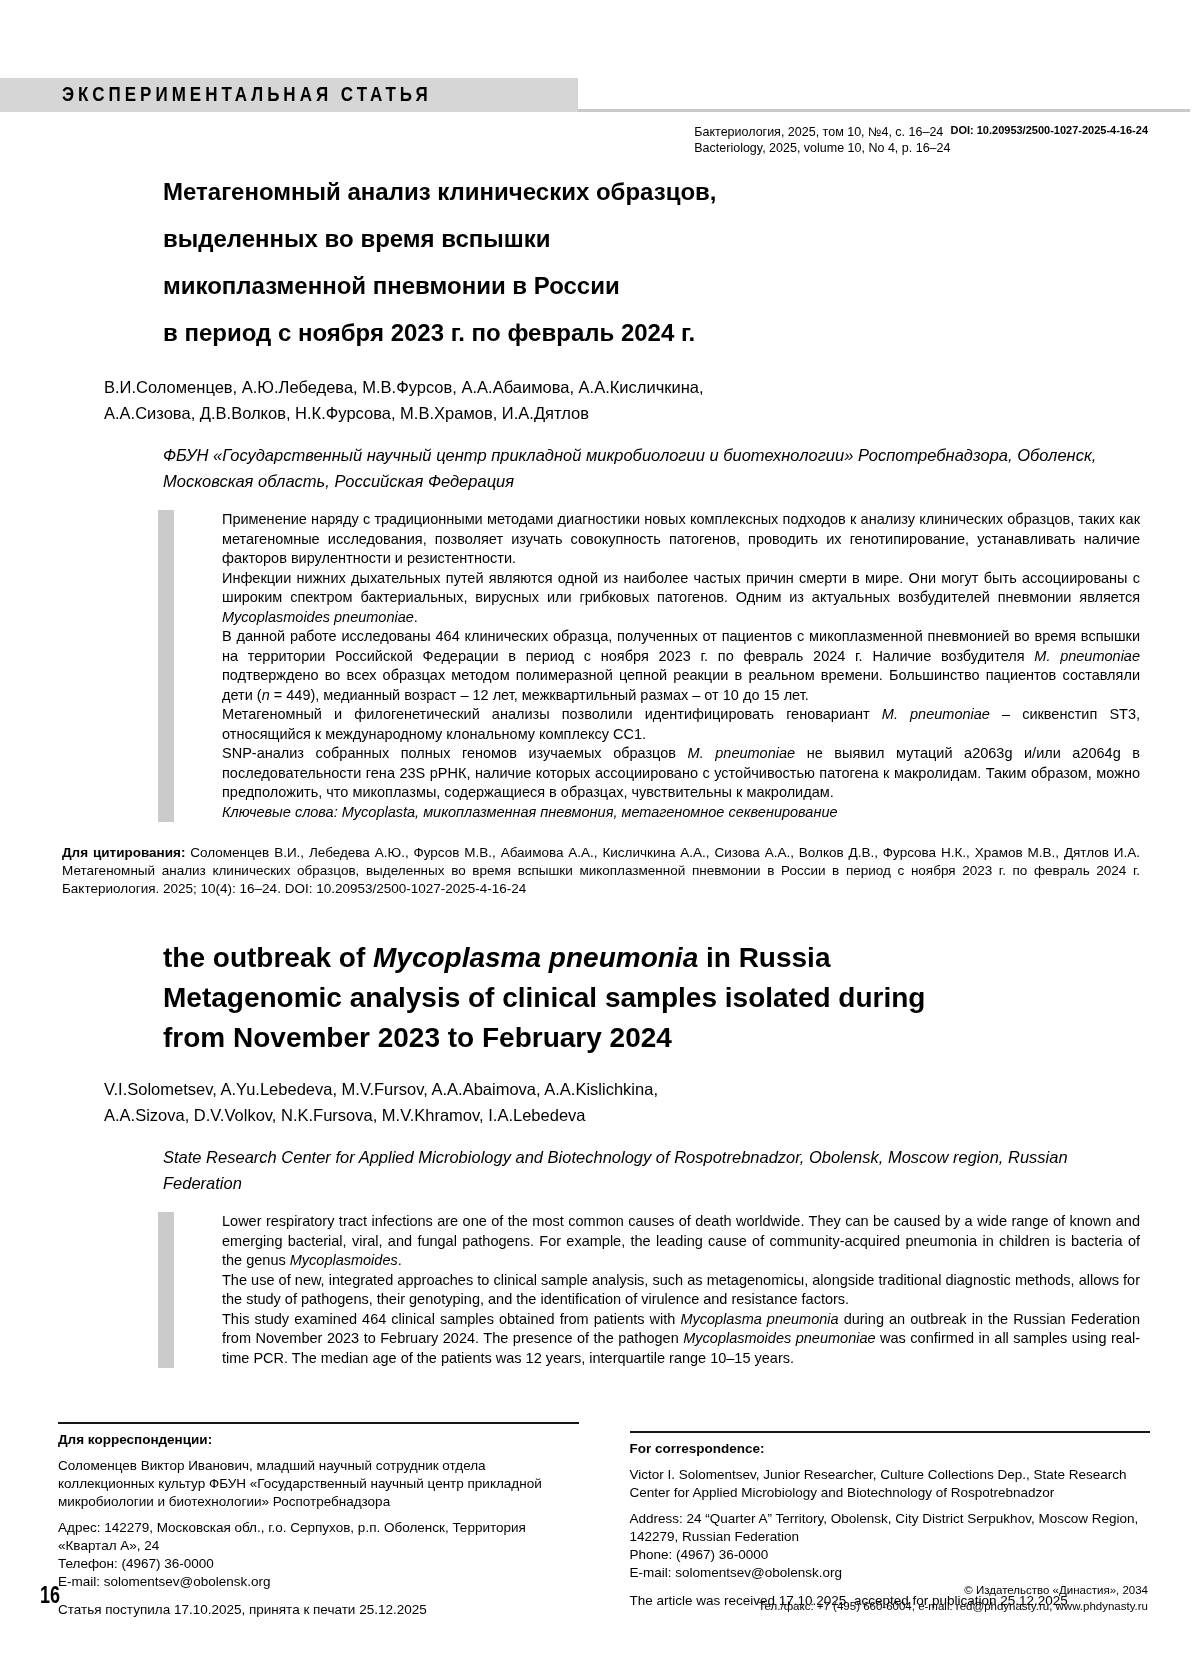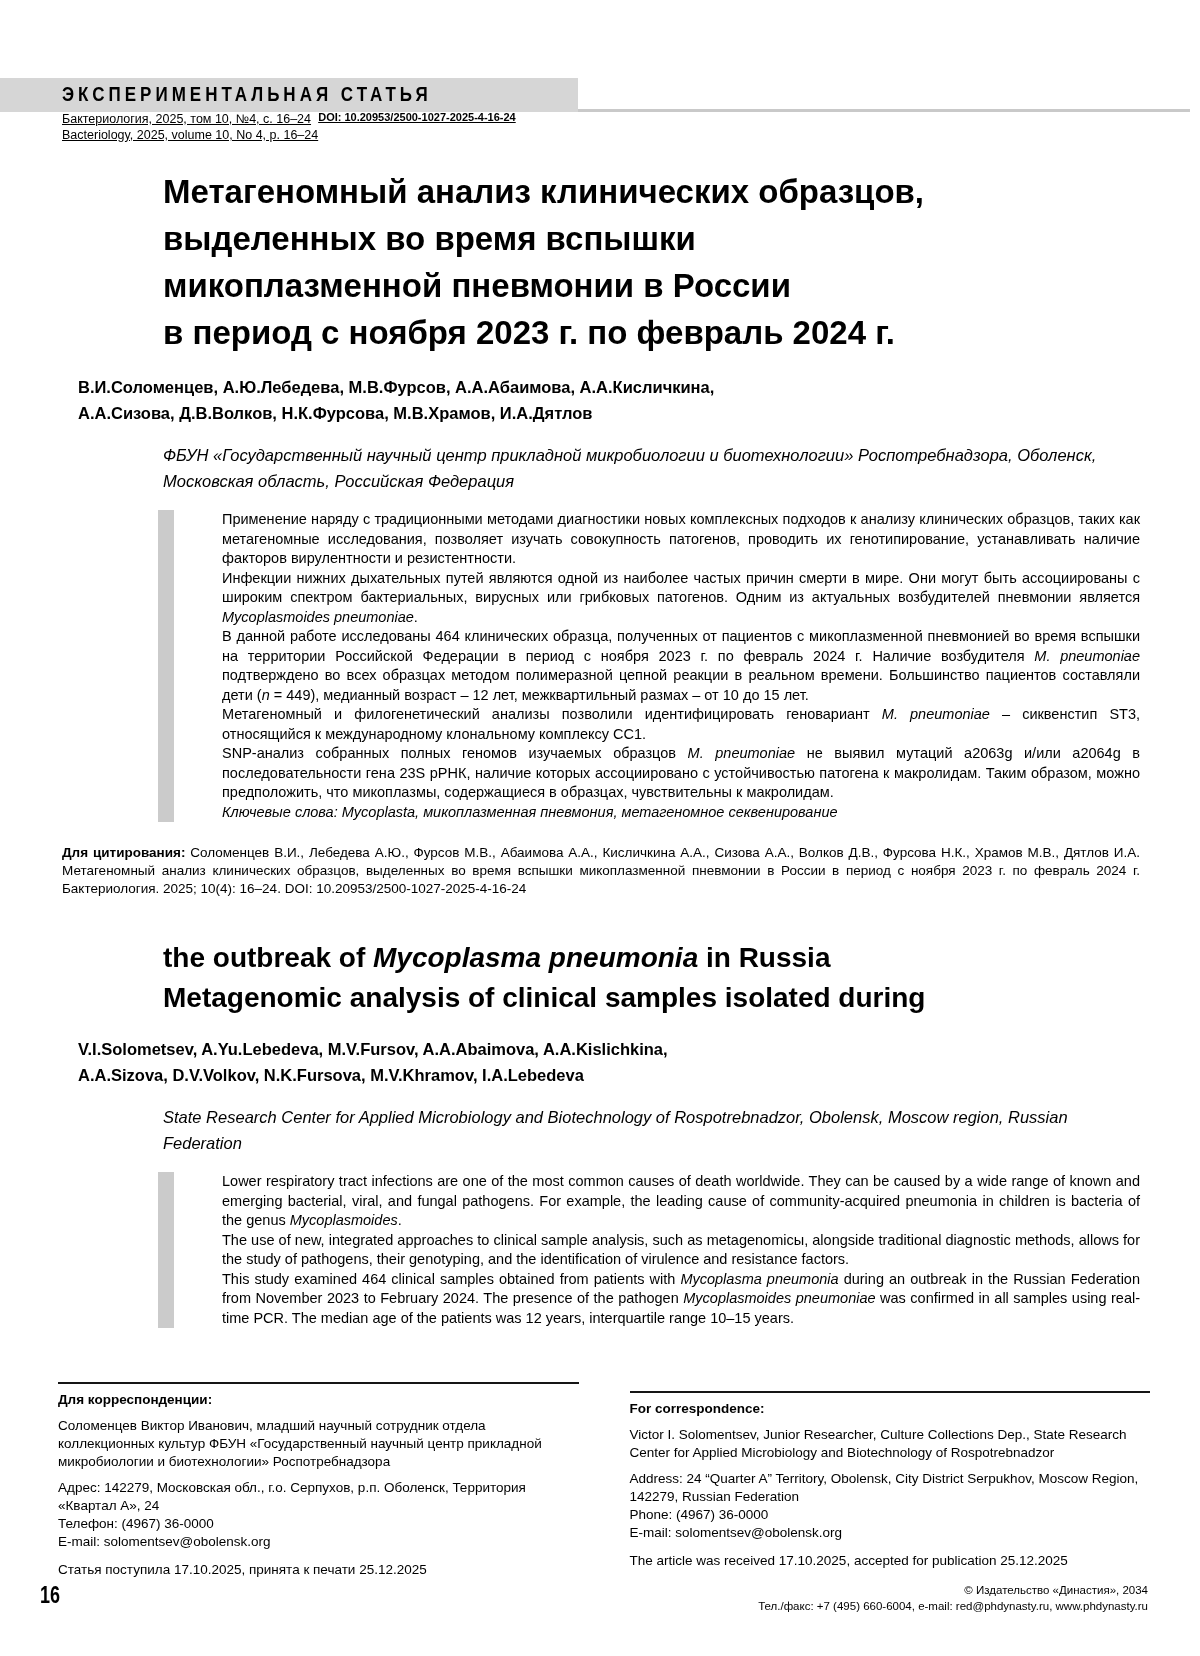--- a/index.html
+++ b/index.html
@@ -25,31 +25,31 @@
     font-size:17px; font-weight:700;
     letter-spacing:4px;
     transform:scaleY(1.22); transform-origin:left center;
     white-space:nowrap;
   }
   .category-rule {
     position:absolute; top:109px; left:578px; right:10px;
     height:3px; background:#c9c9c9;
   }
   .meta-row {
-    position:absolute; top:111px; left:62px; right:52px;
-    display:flex; justify-content:flex-start; align-items:flex-start;text-decoration:underline;
+    position:absolute; top:124px; left:62px; right:52px;
+    display:flex; justify-content:flex-end; align-items:flex-start;
   }
   .journal-lines { font-size:12.5px; line-height:16px; }
   .doi { font-size:11px; font-weight:700; }
 
   
   .content { position:absolute; top:160px; left:0; right:0; }
 
-  .ru-title { margin:8px 60px 0 163px; font-size:33px; line-height:47px; font-weight:700; }
-  .authors  { margin:18px 60px 0 78px; font-size:16.5px; line-height:26px; font-weight:700; }
+  .ru-title { margin:8px 60px 0 163px; font-size:24px; line-height:47px; font-weight:700; }
+  .authors  { margin:18px 60px 0 104px; font-size:16.5px; line-height:26px; font-weight:400; }
   .affiliation { margin:16px 60px 0 163px; font-size:16.5px; line-height:26px; font-style:italic; }
 
   .abstract { display:flex; margin:16px 60px 0 158px; }
   .abstract-bar { flex:none; width:16px; background:#cbcbcb; }
   .abstract-text { margin-left:48px; font-size:14.5px; line-height:19.5px; text-align:justify; }
   .abstract-text p { margin:0; }
   .keywords { font-style:italic; }
 
   .citation { margin:22px 60px 0 62px; font-size:13.5px; line-height:18px; text-align:justify; }
 
@@ -124,20 +124,21 @@
         <p><span>SNP-анализ собранных полных геномов изучаемых образцов </span><i>M. pneumoniae</i><span> не выявил мутаций a2063g и/или a2064g в последовательности гена 23S рРНК, наличие которых ассоциировано с устойчивостью патогена к макролидам. Таким образом, можно предположить, что микоплазмы, содержащиеся в образцах, чувствительны к макролидам.</span></p>
         <p class="keywords"><i>Ключевые слова: Mycoplasta, микоплазменная пневмония, метагеномное секвенирование</i></p>
       </div>
     </div>
 
     <p class="citation"><b>Для цитирования: </b><span>Соломенцев В.И., Лебедева А.Ю., Фурсов М.В., Абаимова А.А., Кисличкина А.А., Сизова А.А., Волков Д.В., Фурсова Н.К., Храмов М.В., Дятлов И.А. Метагеномный анализ клинических образцов, выделенных во время вспышки микоплазменной пневмонии в России в период с ноября 2023 г. по февраль 2024 г. Бактериология. 2025; 10(4): 16–24. DOI: 10.20953/2500-1027-2025-4-16-24</span></p>
 
     <div class="en-title">
       <div><span>the outbreak of </span><i>Mycoplasma pneumonia</i><span> in Russia</span></div>
       <div><span>Metagenomic analysis of clinical samples isolated during</span></div>
+      <div><span>from November 2023 to February 2024</span></div>
     </div>
 
     <div class="authors">
       <div>V.I.Solometsev, A.Yu.Lebedeva, M.V.Fursov, A.A.Abaimova, A.A.Kislichkina,</div>
       <div>A.A.Sizova, D.V.Volkov, N.K.Fursova, M.V.Khramov, I.A.Lebedeva</div>
     </div>
 
     <div class="affiliation">State Research Center for Applied Microbiology and Biotechnology of Rospotrebnadzor, Obolensk, Moscow region, Russian Federation</div>
 
     <div class="abstract">

